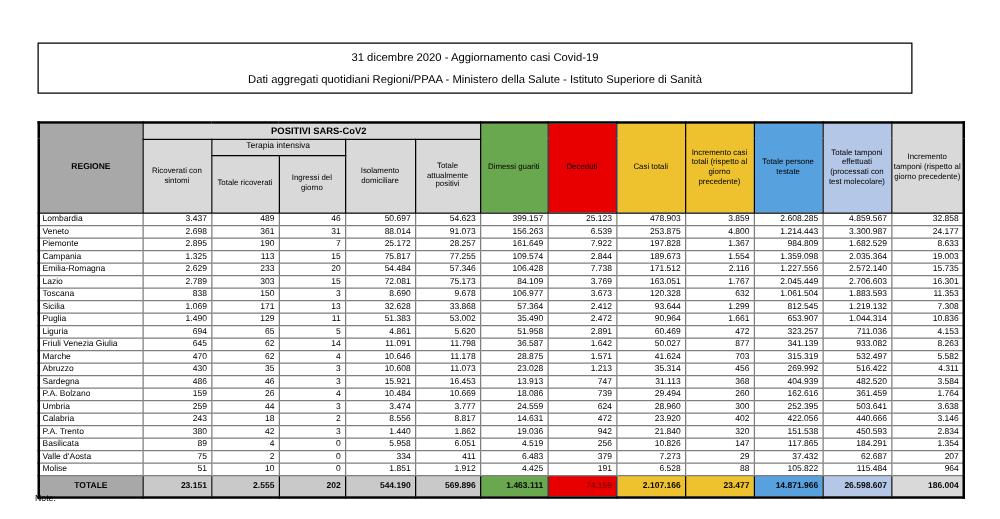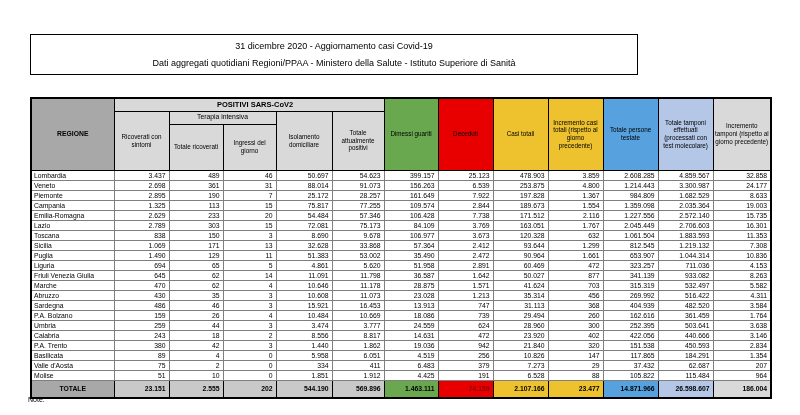--- a/index.html
+++ b/index.html
@@ -1,20 +1,20 @@
 <!DOCTYPE html>
 <html><head>
 <meta charset="utf-8">
 <style>
   * { margin:0; padding:0; box-sizing:border-box; }
   html,body { width:800px; height:415px; background:#ffffff; font-family:"Liberation Sans", sans-serif; color:#000; }
   #page { position:relative; width:800px; height:415px; background:#fff; overflow:hidden; }
 
   .title-box {
-    position:absolute; left:30px; top:34px; width:608px; height:41px;
+    position:absolute; left:30px; top:34px; width:700px; height:41px;
     border:1px solid #000; background:#fff;
     display:flex; flex-direction:column; justify-content:space-evenly; align-items:center;
     text-align:center;
   }
   .title-line1 { font-size:9px; }
   .title-line2 { font-size:9px;text-align:right; }
 
   table.covid {
     position:absolute; left:30px; top:97px;
     width:740px; border-collapse:collapse; table-layout:fixed;

